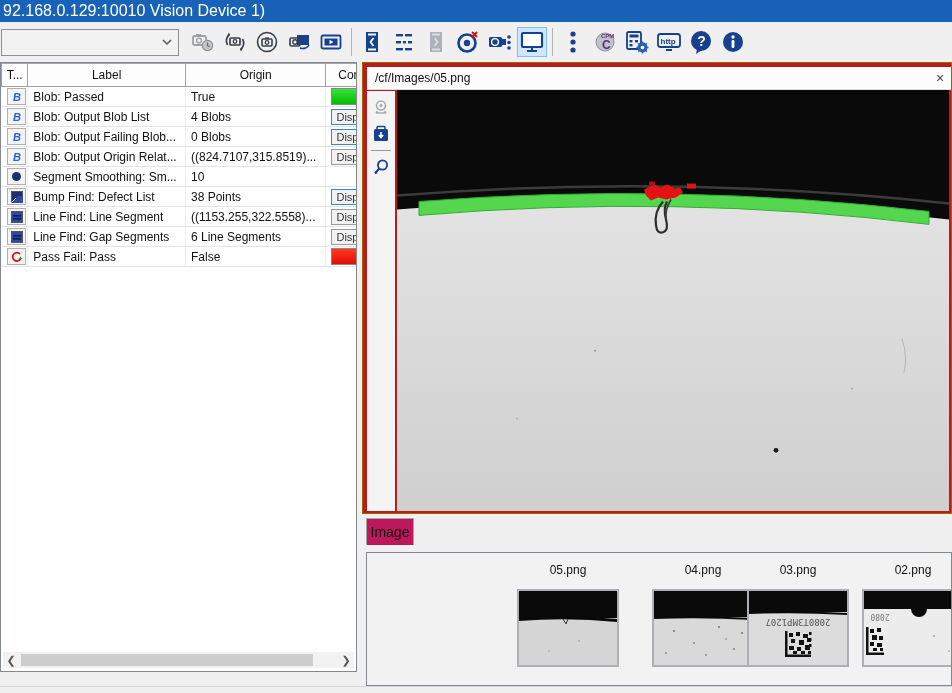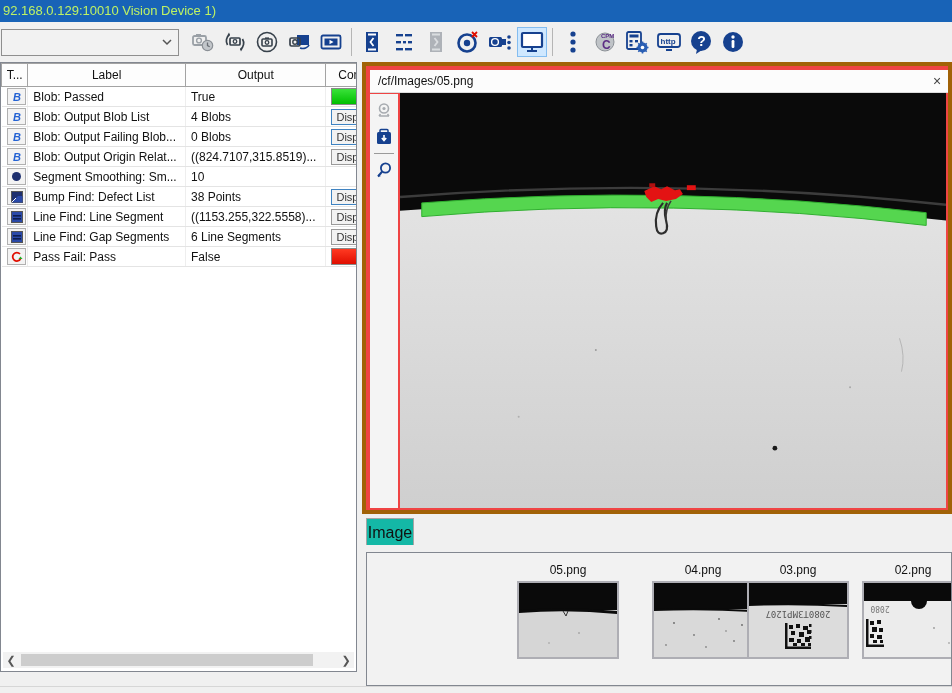--- a/index.html
+++ b/index.html
@@ -2,21 +2,21 @@
 <html><head>
 <meta charset="utf-8">
 <style>
   html,body{margin:0;padding:0;}
   body{width:952px;height:693px;overflow:hidden;background:#f0f0f0;
        font-family:"Liberation Sans","DejaVu Sans",sans-serif;font-size:12px;color:#111;}
   #app{position:relative;width:952px;height:693px;}
 
   
   .titlebar{position:absolute;left:0;top:0;width:952px;height:22px;background:#1863b7;
-            color:#bef264;font-size:13px;line-height:22px;padding-left:3px;box-sizing:border-box;}
+            color:#ffffff;font-size:16px;line-height:22px;padding-left:3px;box-sizing:border-box;}
 
   
   .toolbar{position:absolute;left:0;top:22px;width:952px;height:40px;display:flex;align-items:center;}
   .combo{width:178px;height:27px;margin-left:1px;background:#f2f2f2;border:1px solid #8f8f8f;
          position:relative;box-sizing:border-box;}
   .combo .chev{position:absolute;right:6px;top:9px;}
   .tbtn{width:30px;height:30px;display:flex;align-items:center;justify-content:center;
         margin:0 1px;border:1px solid transparent;box-sizing:border-box;}
   .tbtn.selected{background:#cfe8ff;border:1px solid #84bdf0;}
   .tsep{width:1px;height:28px;background:#b5b5b5;margin:0 4px;}
@@ -37,44 +37,44 @@
   .sw-red{background:linear-gradient(#ff3a22,#e00e00);}
   .dispbtn{width:44px;height:16px;font-size:11px;line-height:14px;text-align:left;padding:0 0 0 4px;
            background:#f2f2f2;color:#333;border:1px solid #9a9a9a;box-sizing:border-box;}
   .dispbtn.blue{border:1px solid #3f83c1;}
   .hscroll{position:absolute;left:2px;bottom:3px;width:351px;height:16px;background:#f2f2f2;
            display:flex;align-items:center;}
   .hscroll .arr{width:16px;text-align:center;color:#555;font-size:11px;}
   .hscroll .thumb{height:12px;background:#cdcdcd;flex:0 0 292px;margin-left:2px;}
 
   
-  .viewer{position:absolute;left:362px;top:62px;width:590px;height:452px;background:#ef4444;
-          border:4px solid #a16207;box-sizing:border-box;}
+  .viewer{position:absolute;left:362px;top:62px;width:590px;height:452px;background:#b91c1c;
+          border:1px solid #a16207;box-sizing:border-box;}
   .viewer-title{position:absolute;left:4px;top:4px;right:0;height:22px;background:#fcfcfc;
                 border-bottom:1px solid #dcdcdc;line-height:22px;padding-left:8px;font-size:12px;}
   .viewer-close{position:absolute;right:2px;top:1px;width:18px;height:20px;text-align:center;
                 color:#444;font-size:14px;line-height:20px;}
   .vtools{position:absolute;left:4px;top:28px;width:28px;bottom:2px;background:#f4f4f4;
           display:flex;flex-direction:column;align-items:center;padding-top:4px;box-sizing:border-box;}
   .vbtn{width:22px;height:22px;display:flex;align-items:center;justify-content:center;margin:2px 0;}
   .vsep{width:20px;height:1px;background:#9a9a9a;margin:3px 0;}
   .canvas{position:absolute;left:34px;top:27px;right:2px;bottom:2px;}
   .canvas svg{display:block;width:100%;height:100%;}
 
   
   .tabrow{position:absolute;left:362px;top:516px;width:590px;height:30px;}
-  .tab{position:absolute;left:4px;top:2px;width:48px;height:27px;background:#14b8a6;
-       border:1px solid #a5a5a5;border-bottom:none;text-align:center;line-height:27px;font-size:16px;
+  .tab{position:absolute;left:4px;top:2px;width:48px;height:27px;background:#be185d;
+       border:1px solid #a5a5a5;border-bottom:none;text-align:center;line-height:27px;font-size:14px;
        box-sizing:border-box;}
 
   
   .filmstrip{position:absolute;left:366px;top:552px;width:586px;height:134px;background:#f2f2f2;
              border:1px solid #828790;box-sizing:border-box;overflow:hidden;}
   .fitem{position:absolute;top:10px;width:102px;text-align:center;}
-  .fitem .fname{font-size:12px;height:18px;}
+  .fitem .fname{font-size:12px;height:18px;margin-bottom:8px;}
   .fthumb{width:98px;height:74px;border:2px solid #aeaeb4;background:#dcdcdc;margin:0 auto;}
   .fthumb svg{display:block;width:98px;height:74px;}
 
   .bottomline{position:absolute;left:0;top:686px;width:952px;height:1px;background:#d6d6d6;}
 </style>
 </head>
 <body>
 
 <div id="app">
 
@@ -245,21 +245,21 @@
       <colgroup>
           <col class="c-type">
           <col class="c-label">
           <col class="c-value">
           <col class="c-ctrl">
         </colgroup>
       <tbody>
           <tr>
         <th>T...</th>
         <th>Label</th>
-        <th>Output</th>
+        <th>Origin</th>
         <th>Con</th>
       </tr>
 
       <tr>
         <td>
               <div class="typebox">
                 <span style="color:#2563d4;font-weight:bold;font-size:11px;font-style:italic;">B</span>
               </div>
             </td>
         <td>Blob: Passed</td>

